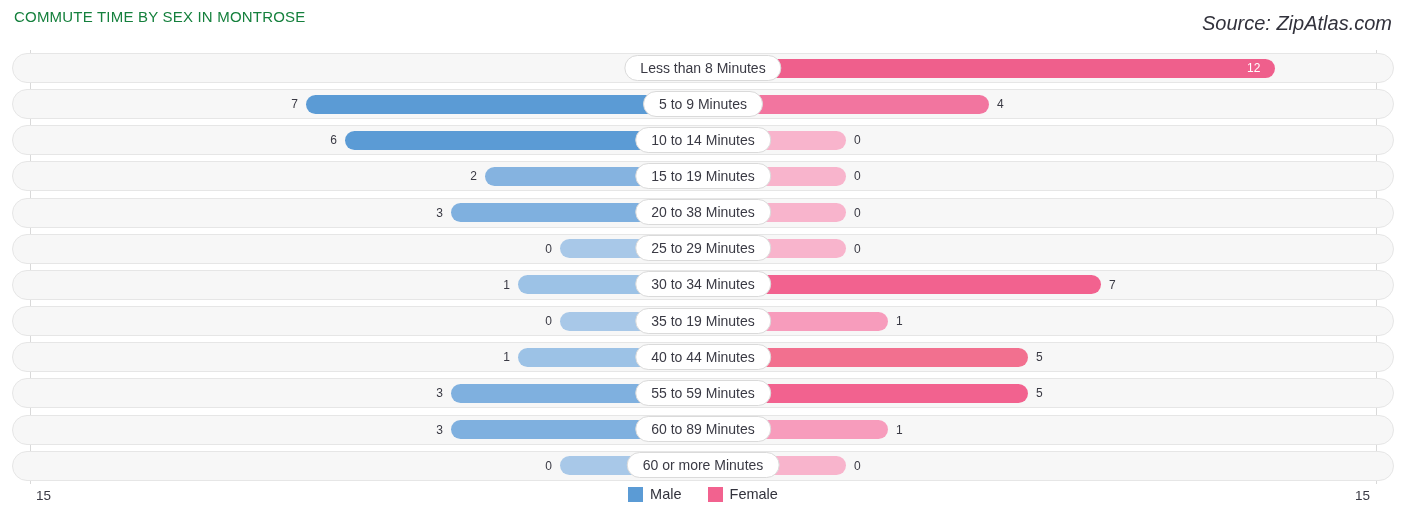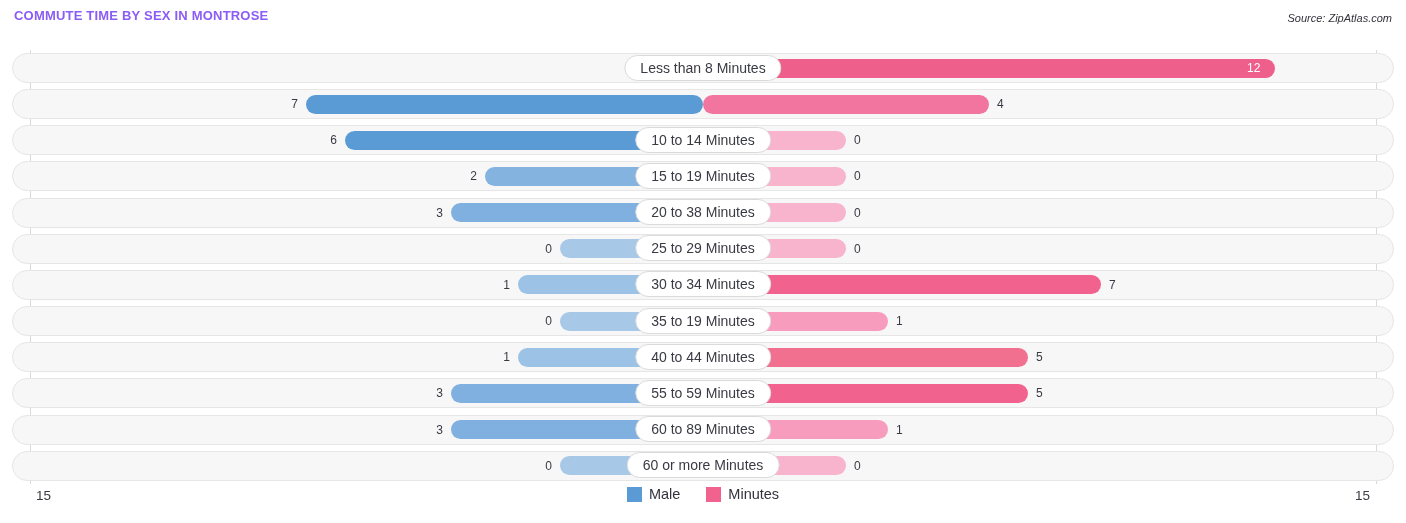--- a/index.html
+++ b/index.html
@@ -15,31 +15,30 @@
     height: 523px;
     background: #ffffff;
     overflow: hidden;
   }
 
   
   .chart-title {
     position: absolute;
     left: 14px;
     top: 8px;
-    font-size: 13px;
-    color: #8b5cf6;
+    font-size: 15px;
+    color: #15803d;
     letter-spacing: 0.2px;
     white-space: nowrap;
-    font-weight: bold;
   }
   .chart-source {
     position: absolute;
     right: 14px;
     top: 12px;
-    font-size: 11px;
+    font-size: 20px;
     font-style: italic;
     color: #32323c;
     white-space: nowrap;
   }
 
   
   .plot {
     position: absolute;
     left: 0;
     top: 50px;
@@ -175,20 +174,21 @@
           <div class="val male" style="right: 771px;">0</div>
           <div class="val female inside" style="left: 1247px;">12</div>
           <div class="pill">Less than 8 Minutes</div>
         </div>
         <div class="row">
           <div class="track"></div>
           <div class="bar male" style="width: 397px; background: rgb(91, 155, 213);"></div>
           <div class="bar female" style="width: 286px; background: rgb(242, 117, 159);"></div>
           <div class="val male" style="right: 1108px;">7</div>
           <div class="val female" style="left: 997px;">4</div>
+          <div class="pill">5 to 9 Minutes</div>
         </div>
         <div class="row">
           <div class="track"></div>
           <div class="bar male" style="width: 358px; background: rgb(91, 155, 213);"></div>
           <div class="bar female" style="width: 143px; background: rgb(248, 180, 204);"></div>
           <div class="val male" style="right: 1069px;">6</div>
           <div class="val female" style="left: 854px;">0</div>
           <div class="pill">10 to 14 Minutes</div>
         </div>
         <div class="row">
@@ -269,17 +269,17 @@
   <div class="axis-label left">15</div>
   <div class="axis-label right">15</div>
 
   <div class="legend" id="legend">
       <div class="legend-item">
         <span class="swatch" style="background: rgb(91, 155, 213);"></span>
         <span class="legend-text">Male</span>
       </div>
       <div class="legend-item">
         <span class="swatch" style="background: rgb(242, 98, 143);"></span>
-        <span class="legend-text">Minutes</span>
+        <span class="legend-text">Female</span>
       </div>
     </div>
 
 </div>
 
 </body></html>

